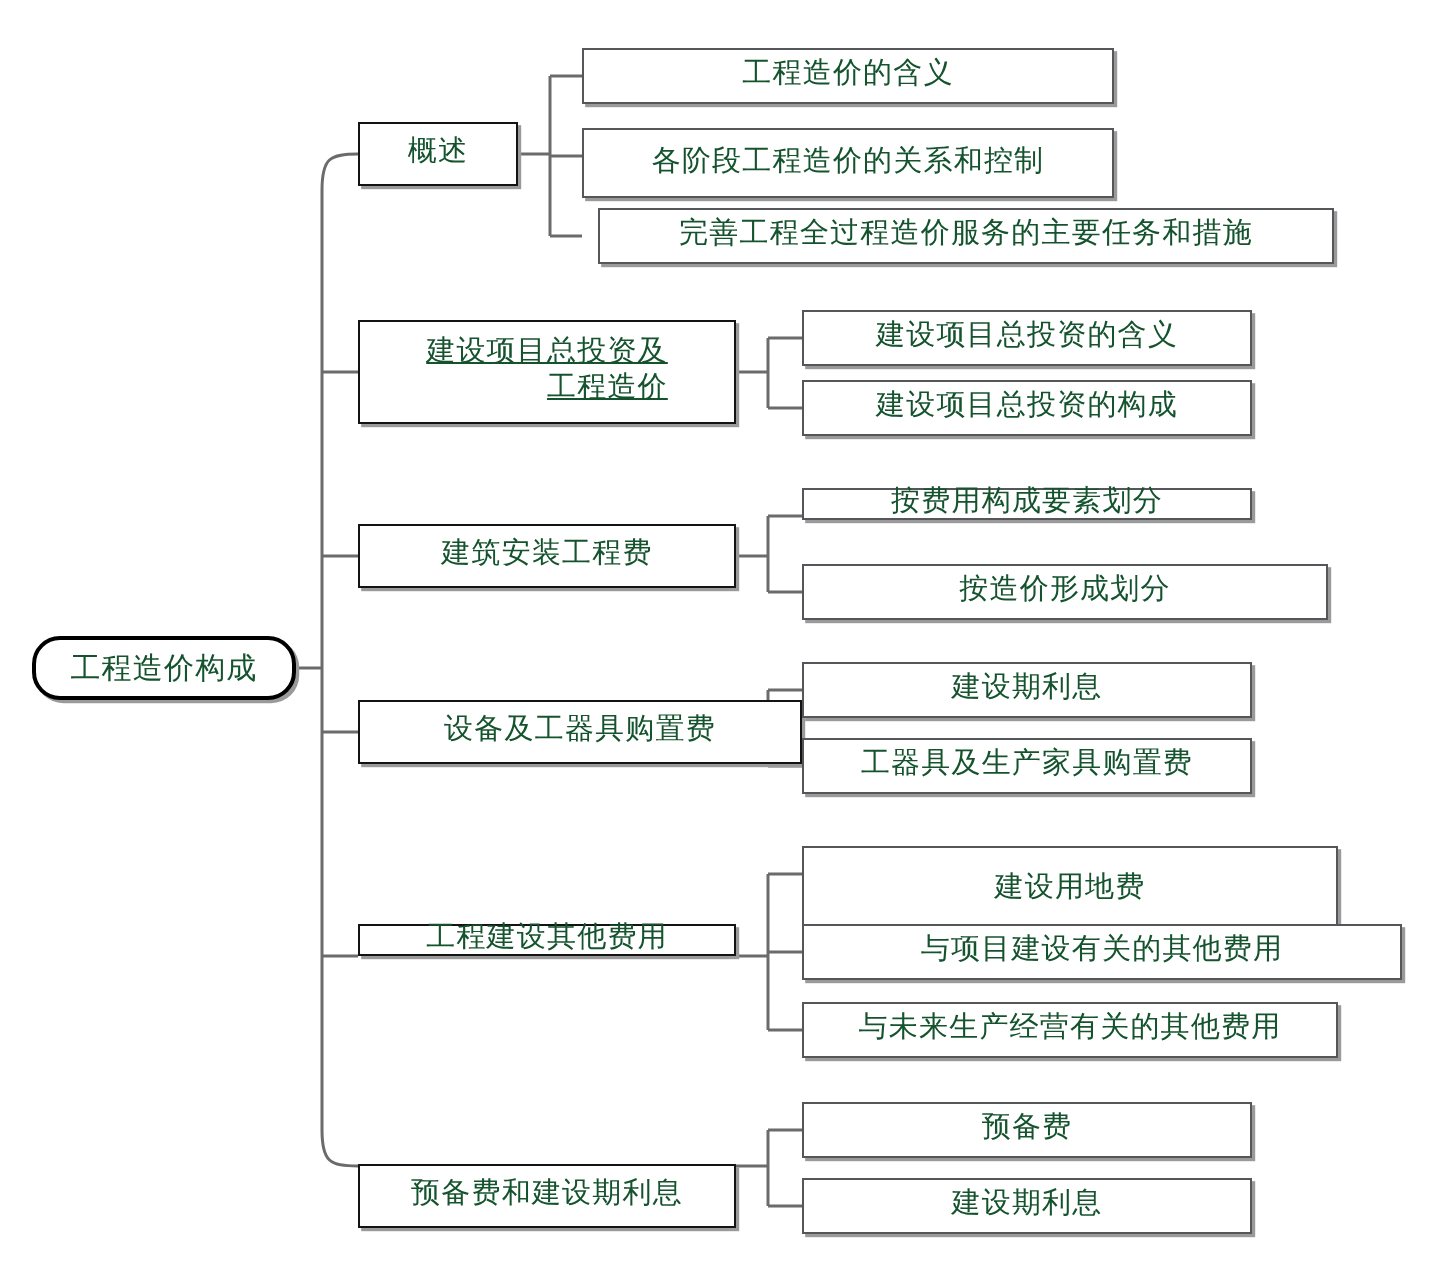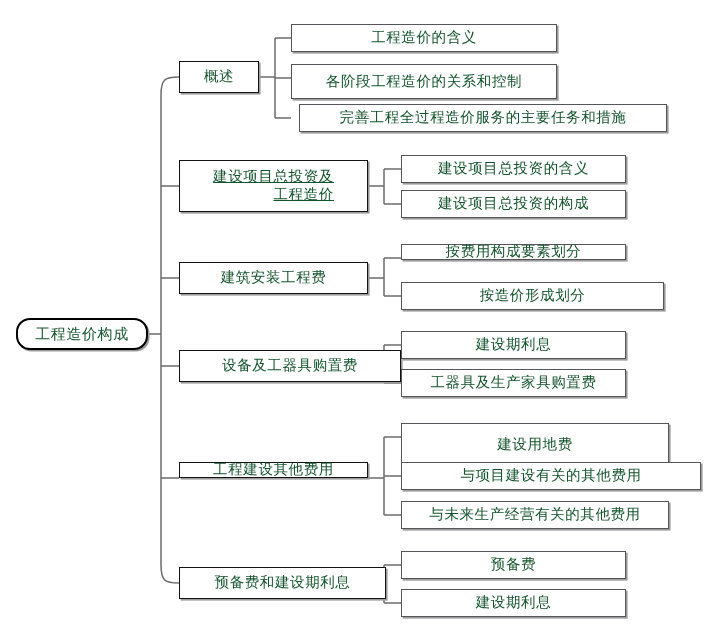--- a/index.html
+++ b/index.html
@@ -109,16 +109,16 @@
     <div class="node level2" style="left: 179px; top: 262px; width: 189px; height: 32px;">建筑安装工程费</div>
     <div class="node level3" style="left: 401px; top: 244px; width: 225px; height: 16px;">按费用构成要素划分</div>
     <div class="node level3" style="left: 401px; top: 282px; width: 263px; height: 28px;">按造价形成划分</div>
     <div class="node level2" style="left: 179px; top: 350px; width: 222px; height: 32px;">设备及工器具购置费</div>
     <div class="node level3" style="left: 401px; top: 331px; width: 225px; height: 28px;">建设期利息</div>
     <div class="node level3" style="left: 401px; top: 369px; width: 225px; height: 28px;">工器具及生产家具购置费</div>
     <div class="node level2" style="left: 179px; top: 462px; width: 189px; height: 16px;">工程建设其他费用</div>
     <div class="node level3" style="left: 401px; top: 423px; width: 268px; height: 44px;">建设用地费</div>
     <div class="node level3" style="left: 401px; top: 462px; width: 300px; height: 28px;">与项目建设有关的其他费用</div>
     <div class="node level3" style="left: 401px; top: 501px; width: 268px; height: 28px;">与未来生产经营有关的其他费用</div>
-    <div class="node level2" style="left: 179px; top: 567px; width: 207px; height: 32px;">预备费和建设期利息</div>
+    <div class="node level2" style="left: 179px; top: 582px; width: 189px; height: 32px;">预备费和建设期利息</div>
     <div class="node level3" style="left: 401px; top: 551px; width: 225px; height: 28px;">预备费</div>
     <div class="node level3" style="left: 401px; top: 589px; width: 225px; height: 28px;">建设期利息</div>
   </div>
 
 </body></html>

